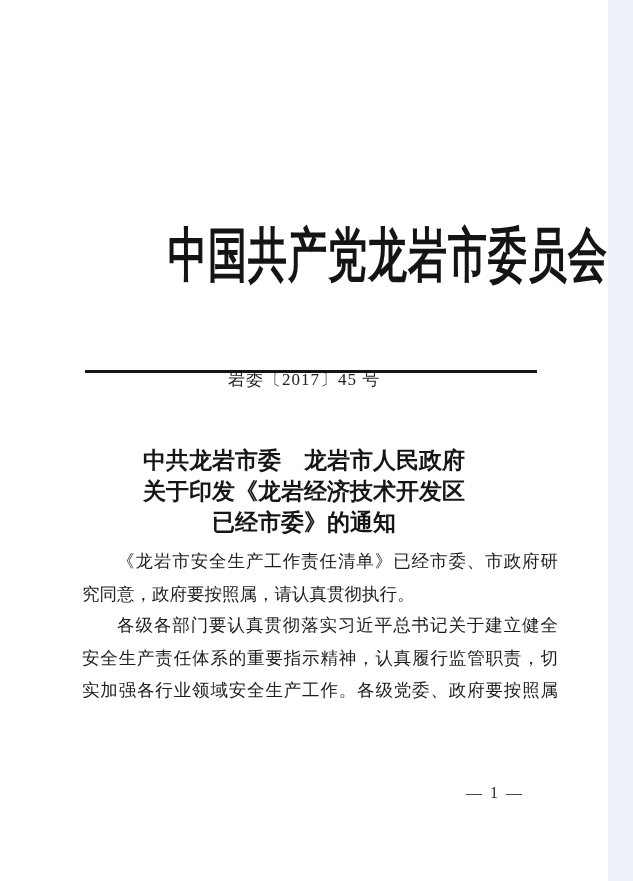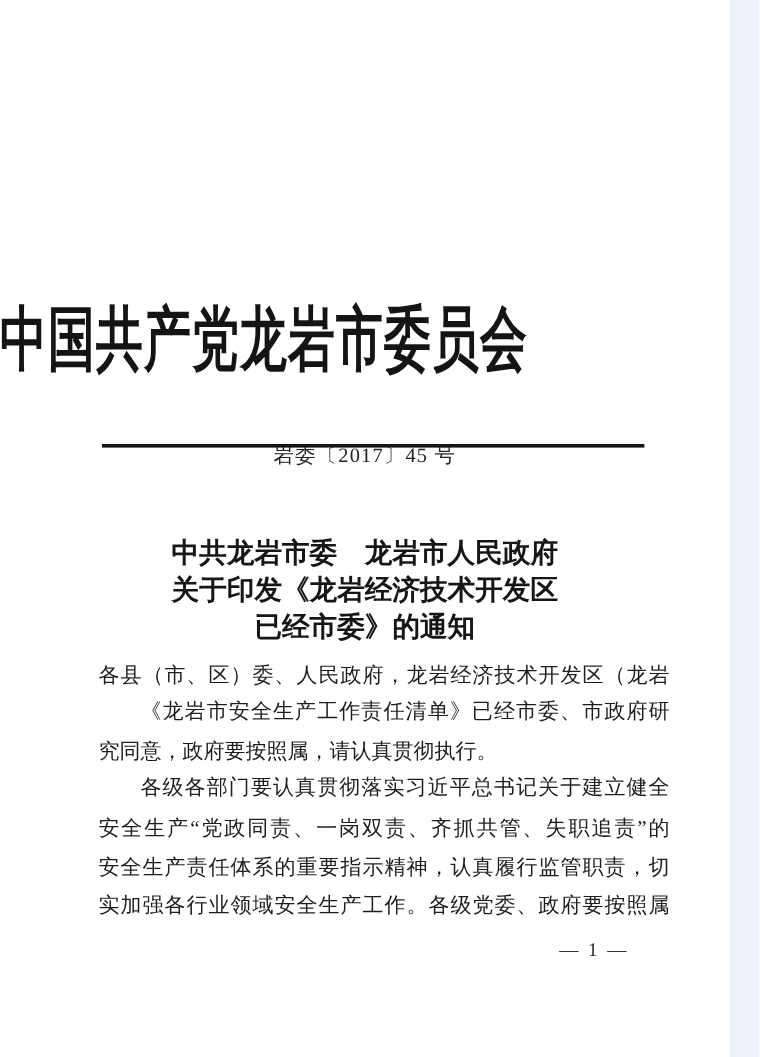--- a/index.html
+++ b/index.html
@@ -33,22 +33,21 @@
     bottom: 0;
   }
   .letterhead-wrap {
     position: absolute;
     top: 218px;
     left: 0;
     width: 100%;
     height: 74px;
     display: flex;
     align-items: center;
-    justify-content: flex-start;
-    margin-top: 28px;
+    justify-content: flex-end;
   }
   .letterhead {
     display: inline-block;
     font-size: 39px;
     font-weight: bold;
     letter-spacing: 1px;
     white-space: nowrap;
     transform: scale(1.0, 1.5);
     transform-origin: center center;
     color: #141414;
@@ -131,25 +130,23 @@
 
     <div class="divider-rule"></div>
 
     <div class="doc-title">
       <div class="title-line">中共龙岩市委　龙岩市人民政府</div>
       <div class="title-line">关于印发《龙岩经济技术开发区</div>
       <div class="title-line">已经市委》的通知</div>
     </div>
 
     <div class="body-text">
-      <div class="body-line">各县（市、区）委、人民政府，龙岩经济技术开发区（龙岩</div>
       <div class="body-line indent">《龙岩市安全生产工作责任清单》已经市委、市政府研</div>
       <div class="body-line para-end">究同意，政府要按照属，请认真贯彻执行。</div>
       <div class="body-line indent">各级各部门要认真贯彻落实习近平总书记关于建立健全</div>
-      <div class="body-line">安全生产“党政同责、一岗双责、齐抓共管、失职追责”的</div>
       <div class="body-line">安全生产责任体系的重要指示精神，认真履行监管职责，切</div>
       <div class="body-line">实加强各行业领域安全生产工作。各级党委、政府要按照属</div>
     </div>
 
     <div class="page-number">— 1 —</div>
 
   </div>
 </div>
 
 </body></html>

